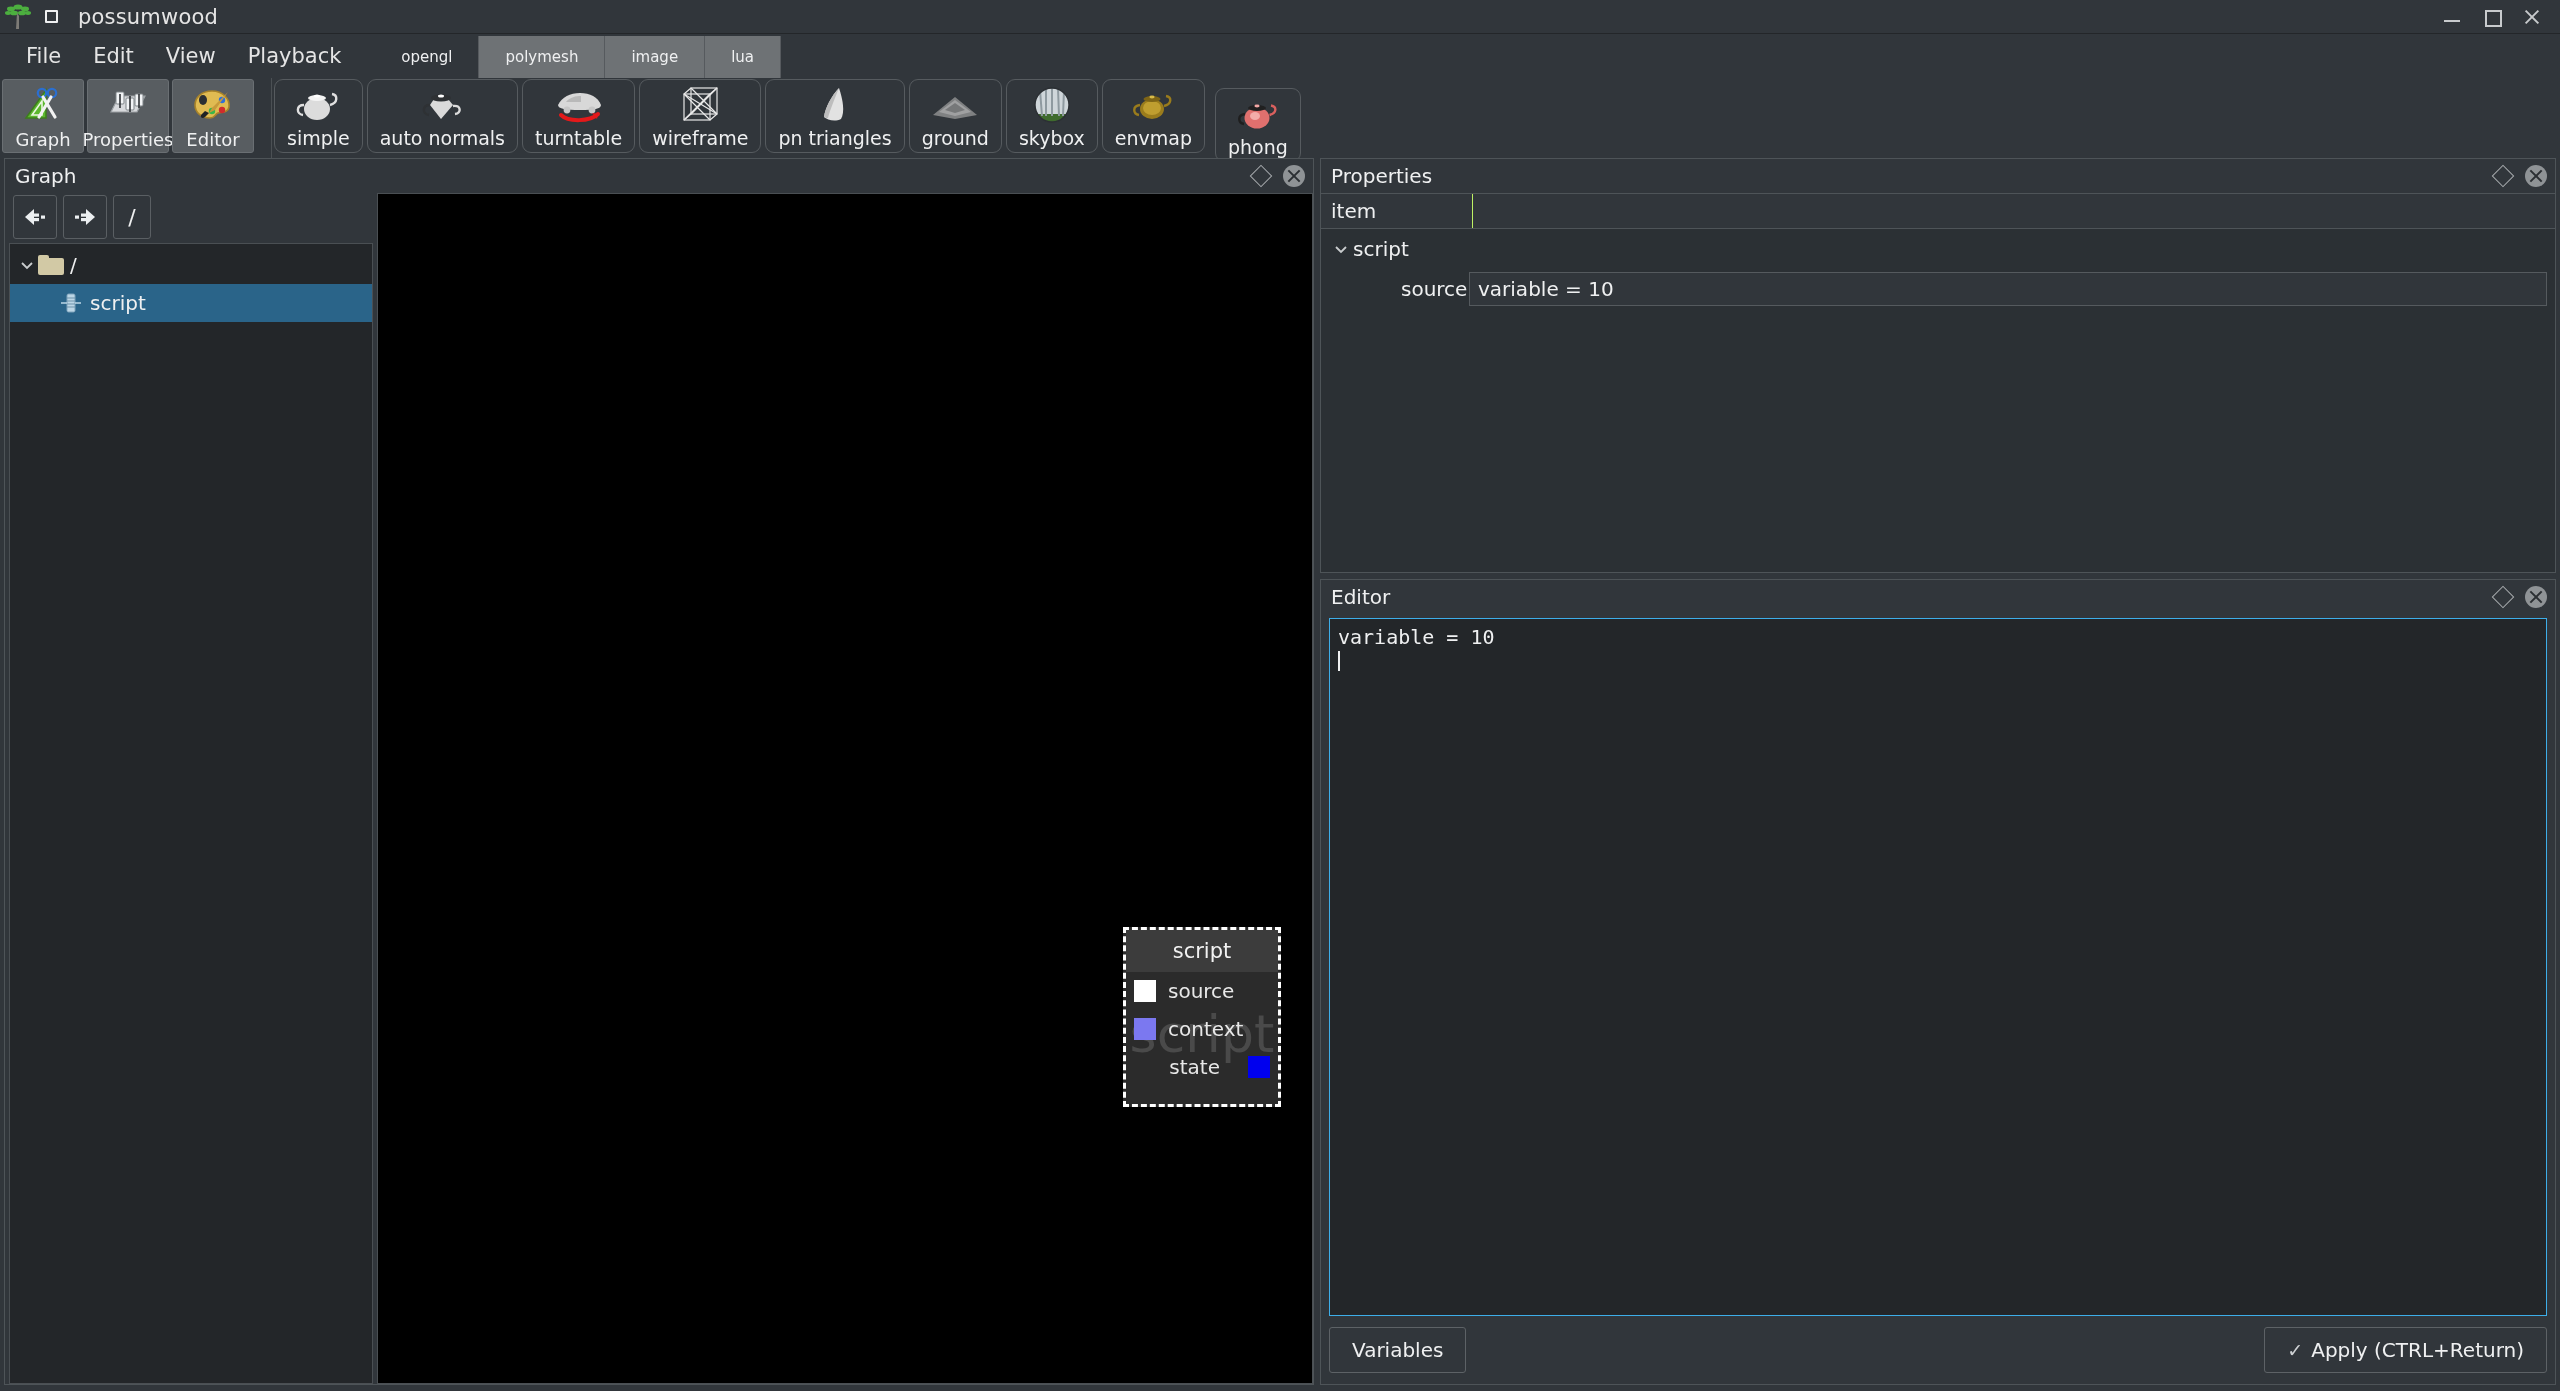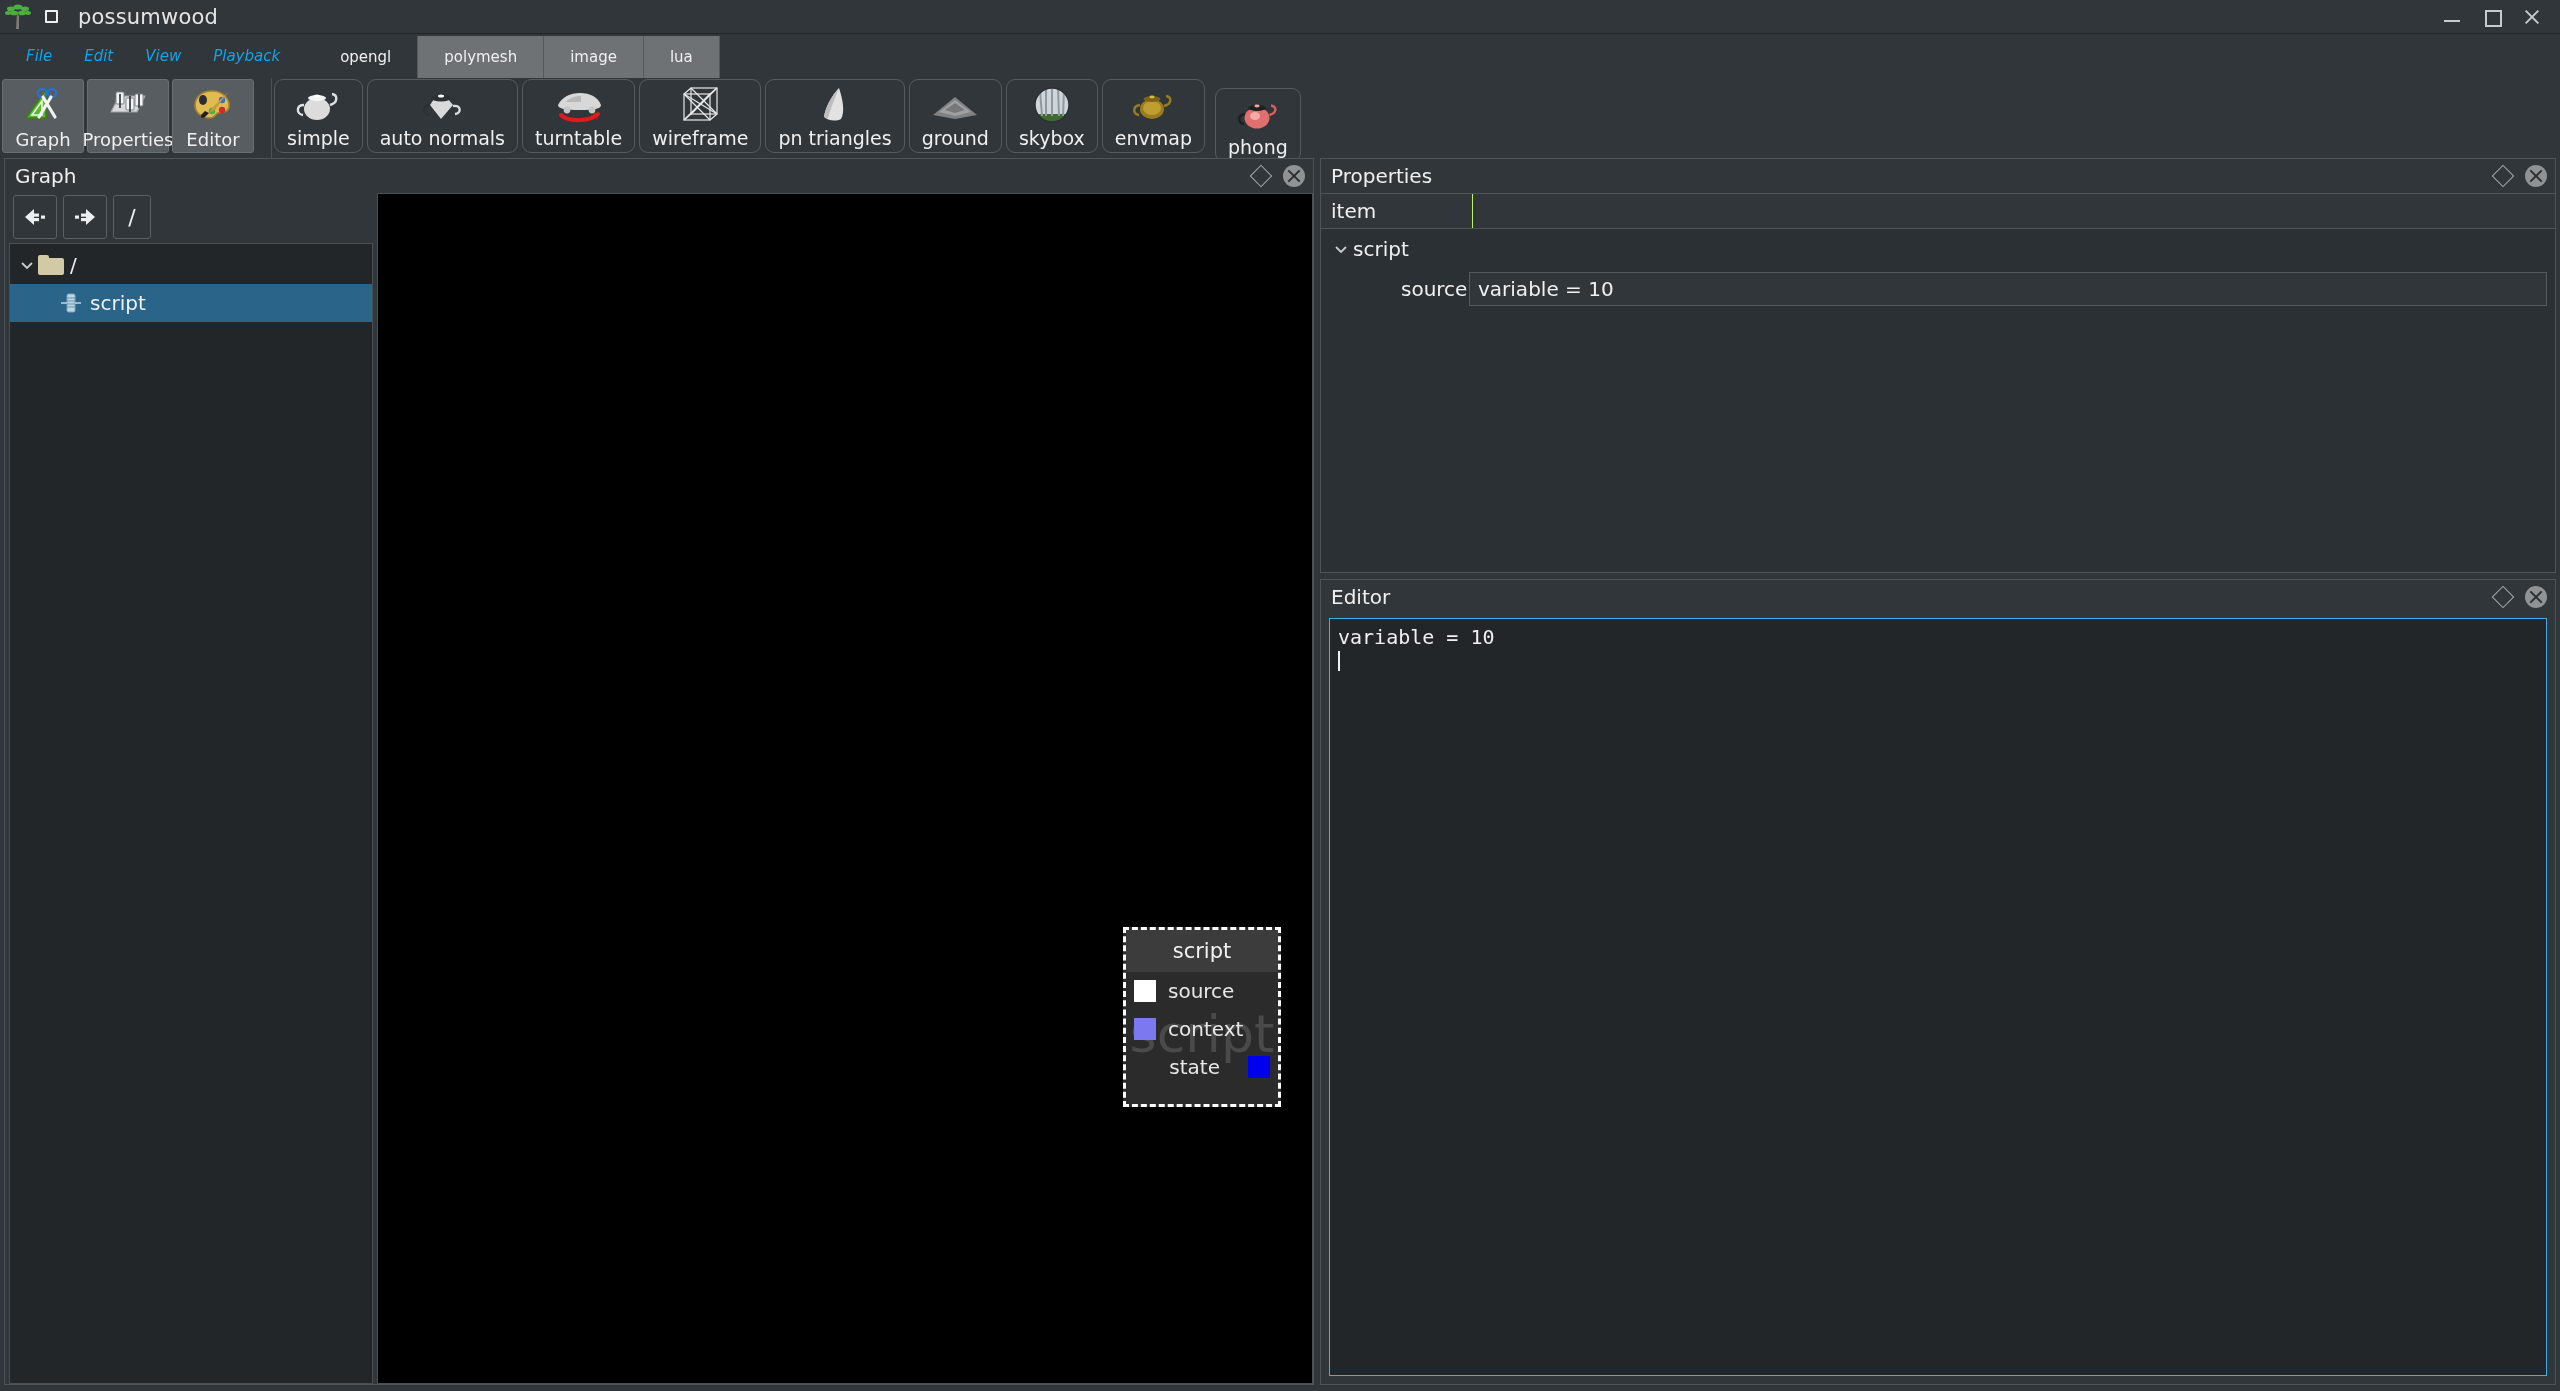--- a/index.html
+++ b/index.html
@@ -34,23 +34,22 @@
   .tb-btn.close::before, .tb-btn.close::after {
     content:""; position:absolute; left:1px; top:9px; width:18px; height:2px; background:#c8cbcd;
   }
   .tb-btn.close::before { transform: rotate(45deg); }
   .tb-btn.close::after  { transform: rotate(-45deg); }
 
   
   .menurow { height: 44px; display: flex; align-items: stretch; background: #31363b; position: relative;}
   .menu { display: flex; align-items: center; padding-left: 10px; }
   .menu-item {
-    padding: 4px 16px; font-size: 15px; color: #0ea5e9; cursor: default;
+    padding: 4px 16px; font-size: 21px; color: #e5e5e5; cursor: default;
     line-height: 26px;
-    font-style: italic;
   }
 
   .tabs { display: flex; align-items: flex-end; margin-left: 18px; }
   .tab {
     font-size: 15px; padding: 9px 26px 8px 26px;
     background: #6e7275; color: #eff0f1; cursor: default;
     border-right: 1px solid #565a5e;
     line-height: 25px;
   }
   .tab:first-child { }
@@ -509,17 +508,24 @@
     <div class="panel editor-panel">
       <div class="panel-title">
         <span>Editor</span>
         <div class="ctrls">
           <div class="ctrl-float"></div>
           <div class="ctrl-close"></div>
         </div>
       </div>
       <div class="editor-body">
         <div class="codearea"><span>variable = 10</span><br><span class="caret"></span></div>
+        <div class="editor-btns">
+          <div class="btn">Variables</div>
+          <div class="btn">
+            <span class="check">✓</span>
+            <span>Apply (CTRL+Return)</span>
+          </div>
+        </div>
       </div>
     </div>
 
   </div>
 </div>
 
 </body></html>

